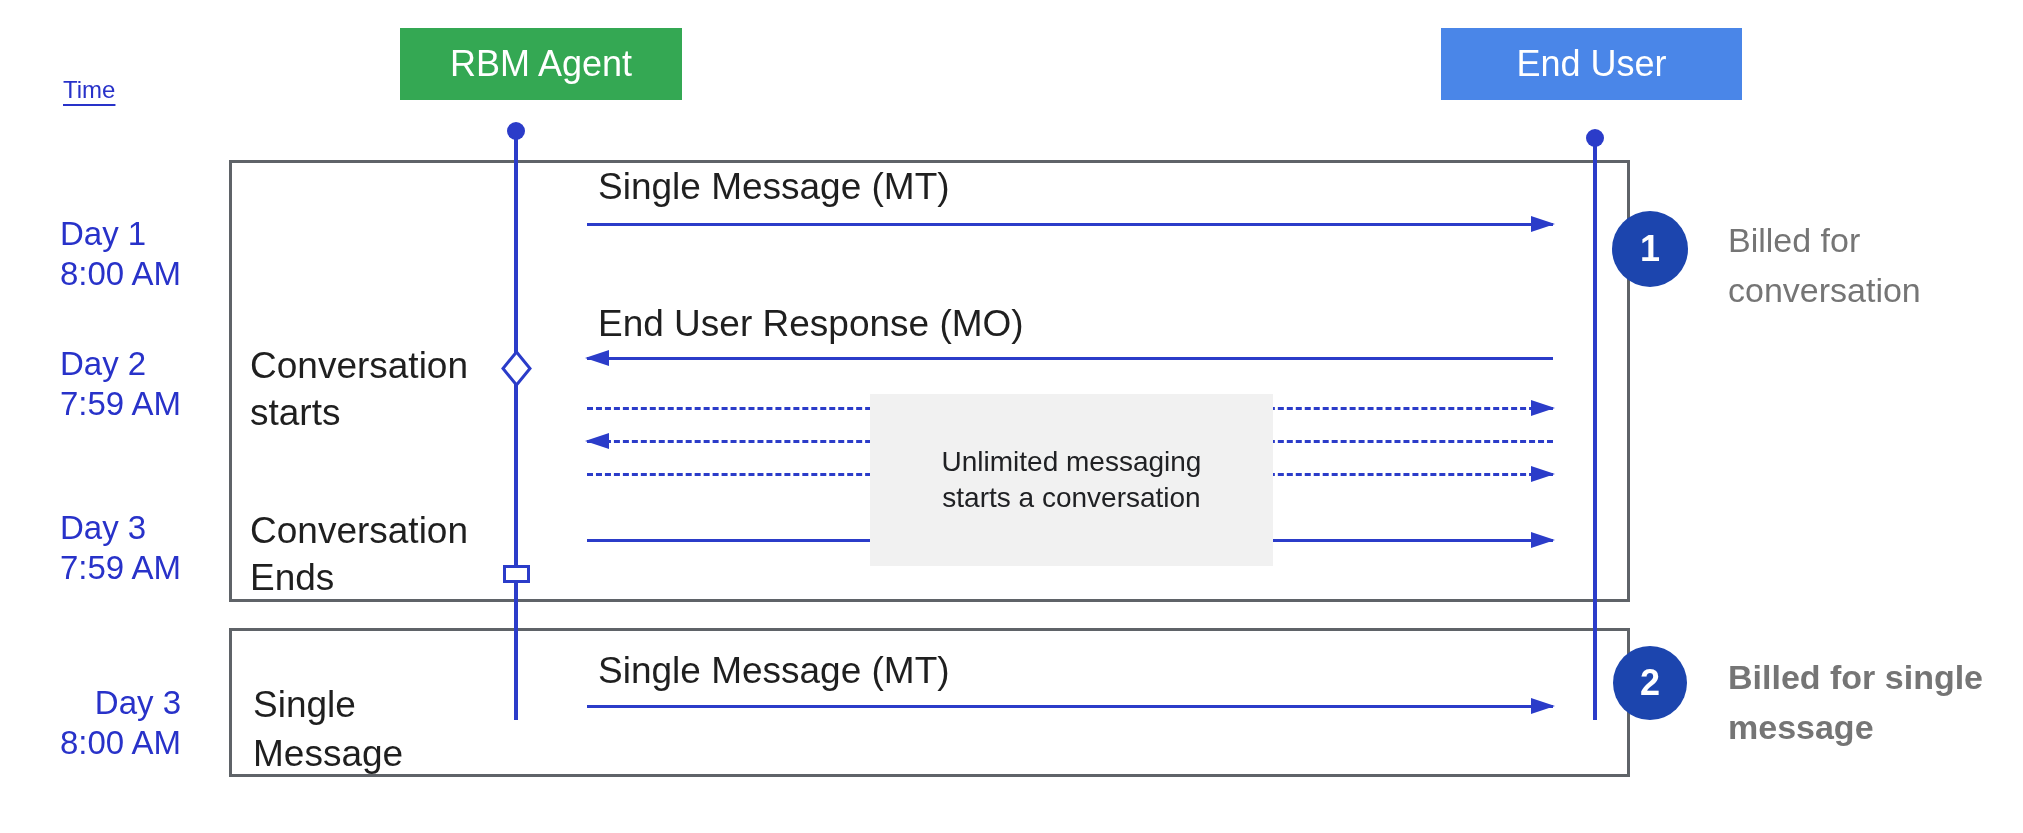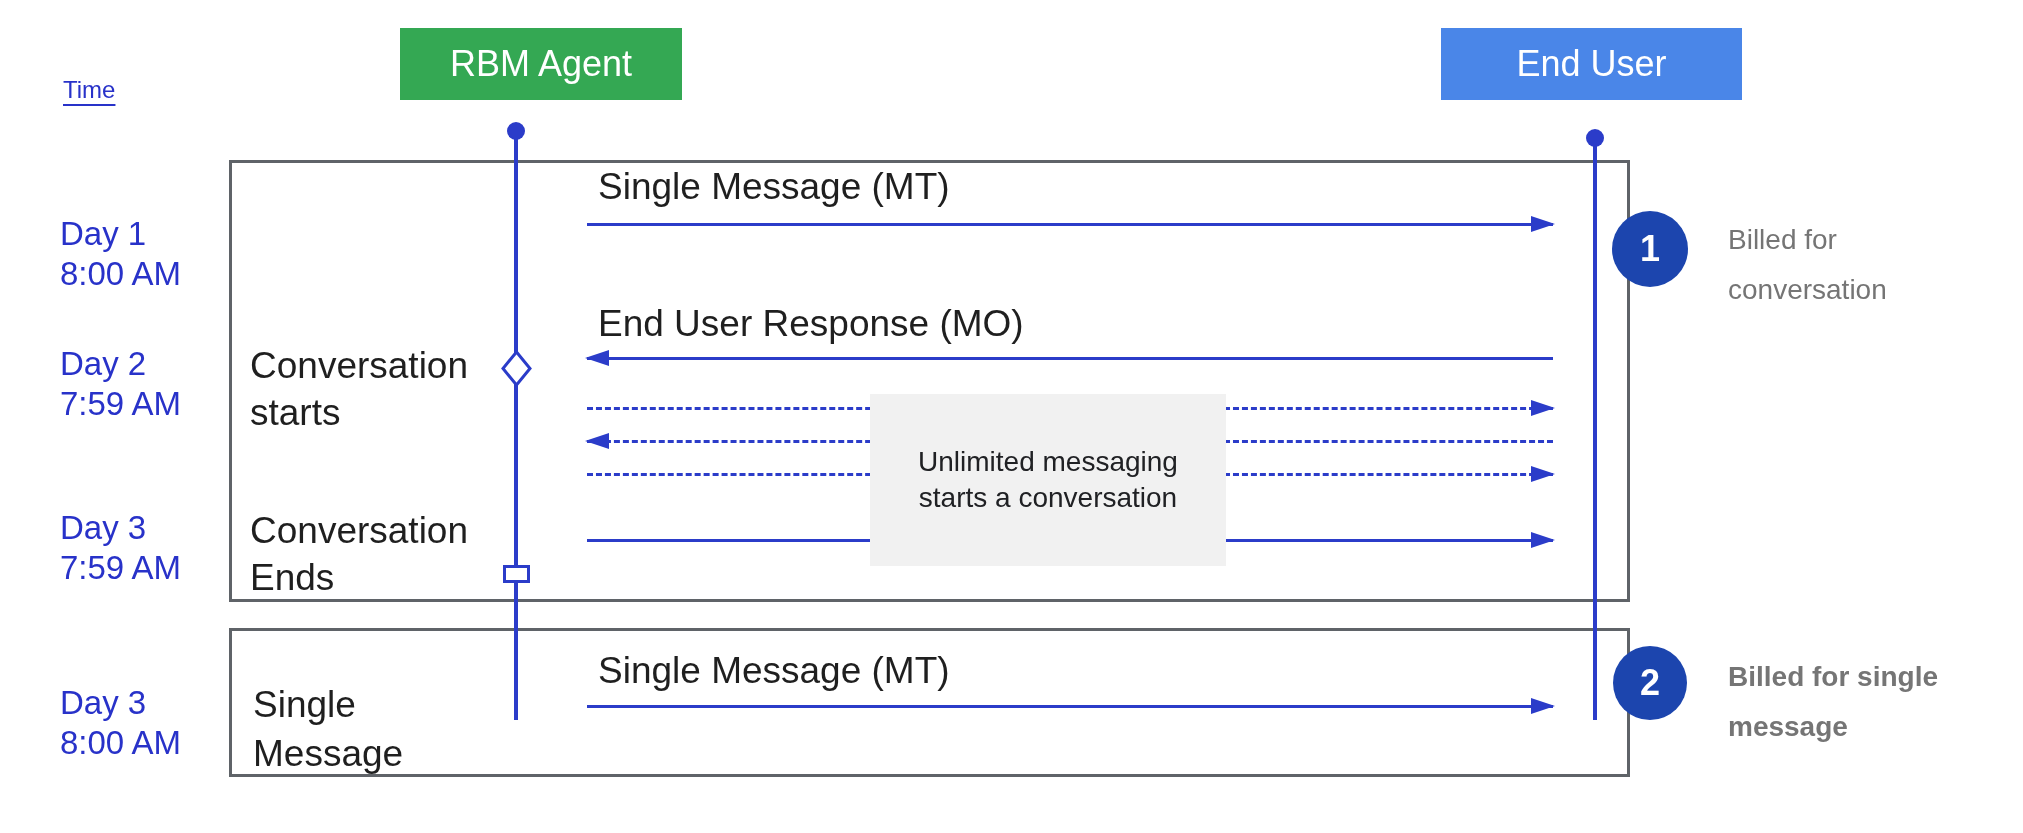--- a/index.html
+++ b/index.html
@@ -25,21 +25,21 @@
     text-decoration:underline;text-underline-offset:6px;
   }
   .day{
     position:absolute;left:60px;
     color:var(--label-blue,#2832c9);font-size:33px;line-height:40px;
     white-space:pre;z-index:3;
   }
   .day-1{top:190px;margin-top:24px;}
   .day-2{top:344px;}
   .day-3a{top:508px;}
-  .day-3b{top:683px;}
+  .day-3b{top:683px;text-align:right;}
   
   .lifeline{position:absolute;width:4px;background:var(--line-blue,#2b3cc9);z-index:2;}
   .lifeline-agent{left:514px;top:131px;height:589px;}
   .lifeline-user{left:1593px;top:138px;height:582px;}
   .lifedot{position:absolute;width:18px;height:18px;border-radius:50%;background:var(--line-blue,#2b3cc9);z-index:2;}
   .lifedot-agent{left:507px;top:122px;}
   .lifedot-user{left:1586px;top:129px;}
   
   .section-box{position:absolute;border:3px solid var(--box-border,#5f6368);z-index:1;background:transparent;}
   .box-conversation{left:229px;top:160px;width:1395px;height:436px;}
@@ -77,21 +77,21 @@
   
   .msg-label{
     position:absolute;left:598px;color:var(--text-black,#1f1f1f);
     font-size:37px;line-height:1;z-index:3;white-space:pre;
   }
   .msg-label-mt1{top:168px;}
   .msg-label-mo{top:305px;}
   .msg-label-mt2{top:652px;}
   
   .note{
-    position:absolute;left:870px;top:394px;width:356px;height:172px;
+    position:absolute;left:870px;top:394px;width:403px;height:172px;
     background:var(--note-bg,#f1f1f1);z-index:4;
     display:flex;flex-direction:column;align-items:center;justify-content:center;
     color:#202124;font-size:28px;line-height:36px;text-align:center;
   }
   
   .marker-diamond{position:absolute;left:501px;top:350px;z-index:3;}
   .marker-square{
     position:absolute;left:503px;top:565px;width:21px;height:12px;
     background:#fff;border:3px solid var(--line-blue,#2b3cc9);z-index:3;
   }
@@ -99,21 +99,21 @@
   .badge{
     position:absolute;border-radius:50%;
     background:var(--badge-navy,#1c45ae);color:#fff;
     display:flex;align-items:center;justify-content:center;
     font-size:36px;font-weight:bold;z-index:6;
   }
   .badge-1{left:1612px;top:211px;width:76px;height:76px;}
   .badge-2{left:1613px;top:646px;width:74px;height:74px;}
   .billed{
     position:absolute;left:1728px;color:var(--muted-gray,#757575);
-    font-size:28px;line-height:50px;white-space:pre;z-index:3;
+    font-size:34px;line-height:50px;white-space:pre;z-index:3;
   }
   .billed-1{top:215px;}
   .billed-2{top:652px;font-weight:bold;}
 </style>
 </head>
 <body>
 
 <div class="canvas">
 
   <div class="time-label">Time</div>

